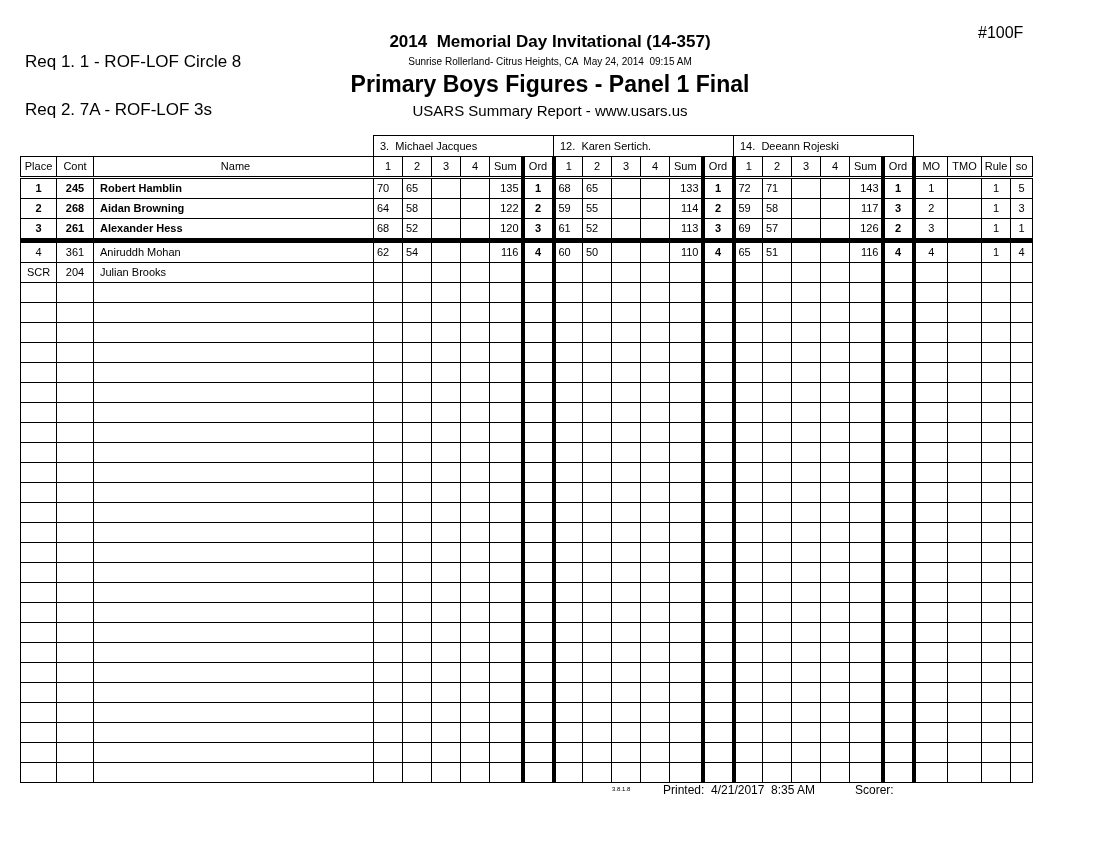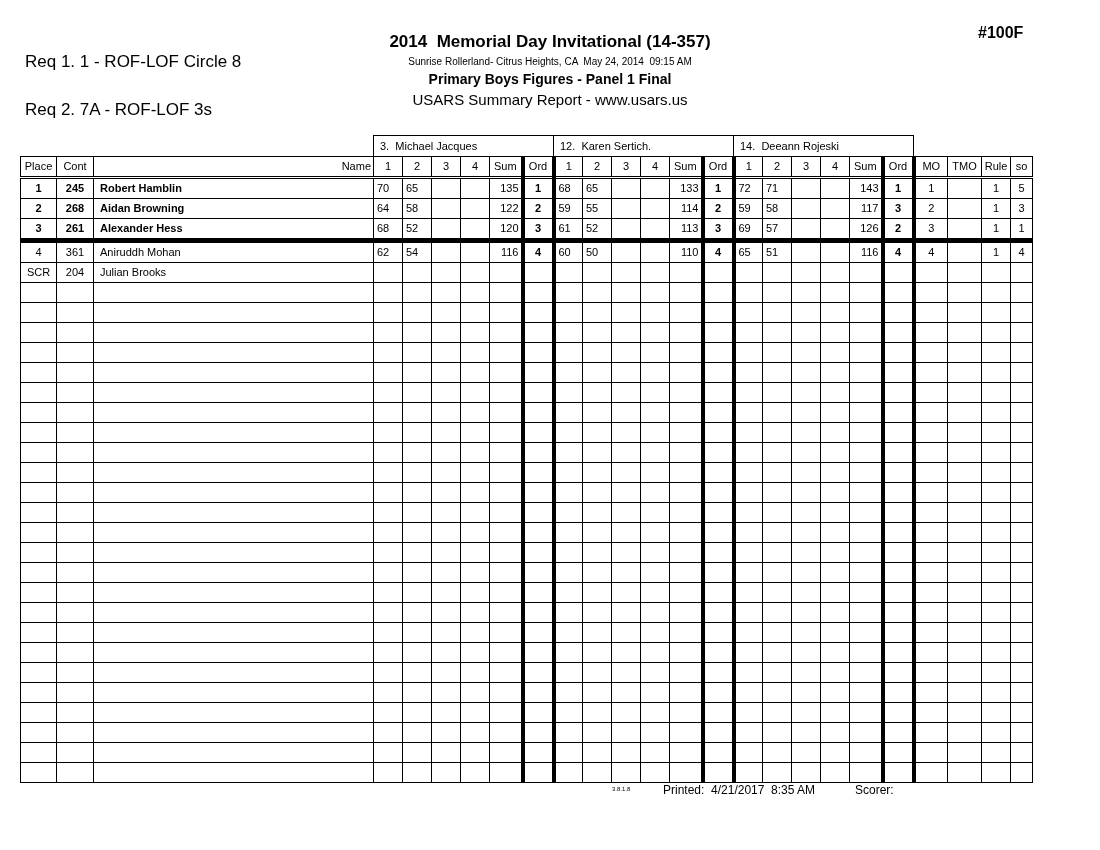--- a/index.html
+++ b/index.html
@@ -7,35 +7,35 @@
     width:1100px;height:850px;background:#ffffff;color:#000;
     font-family:"Liberation Sans","DejaVu Sans",sans-serif;
     position:relative;overflow:hidden;
   }
   
   .req-block{position:absolute;left:25px;top:22px;font-size:17px;line-height:16px;white-space:pre;}
   .title-block{position:absolute;left:0;top:23px;width:1100px;text-align:center;}
   .title-block div{white-space:pre;}
   .comp-title{font-size:17px;font-weight:bold;margin-top:9px;}
   .venue-line{font-size:10px;margin-top:4px;}
-  .event-title{font-size:14px;font-weight:bold;margin-top:4px;}
+  .event-title{font-size:23px;font-weight:bold;margin-top:4px;}
   .report-line{font-size:15px;margin-top:4px;}
-  .event-num{position:absolute;left:978px;top:24px;font-size:16px;font-weight:bold;}
+  .event-num{position:absolute;left:978px;top:24px;font-size:16px;font-weight:normal;}
 
   
   table{position:absolute;left:20px;top:135px;border-collapse:collapse;table-layout:fixed;}
   td,th{
     border:1px solid #000;font-size:11px;font-weight:normal;
     padding:0 2px;height:19px;overflow:hidden;white-space:pre;
     line-height:19px;
   }
   tr.judge-row td.nob{border:none;background:#fff;}
   tr.judge-row td.judge-box{border:1px solid #000;text-align:left;padding-left:6px;height:20px;}
   tr.header-row th{border-bottom:3px double #000;height:19px;text-align:center;padding:0 2px;}
-  tr.header-row th.name-h{text-align:right;padding-left:6px;}
+  tr.header-row th.name-h{text-align:center;padding-left:6px;}
   th.ord-h, td.ord{border-left:4px solid #000;border-right:4px solid #000;}
   td.ord{text-align:center;font-weight:bold;}
   tr.thick-below td{border-bottom:5px solid #000;}
   td.place,td.cont{text-align:center;}
   td.name{text-align:left;padding-left:6px;}
   td.score{text-align:left;padding-left:3px;}
   td.sum{text-align:right;padding-right:2px;}
   td.right-col{text-align:center;}
   tr.bold td.place,tr.bold td.cont,tr.bold td.name{font-weight:bold;}
 

